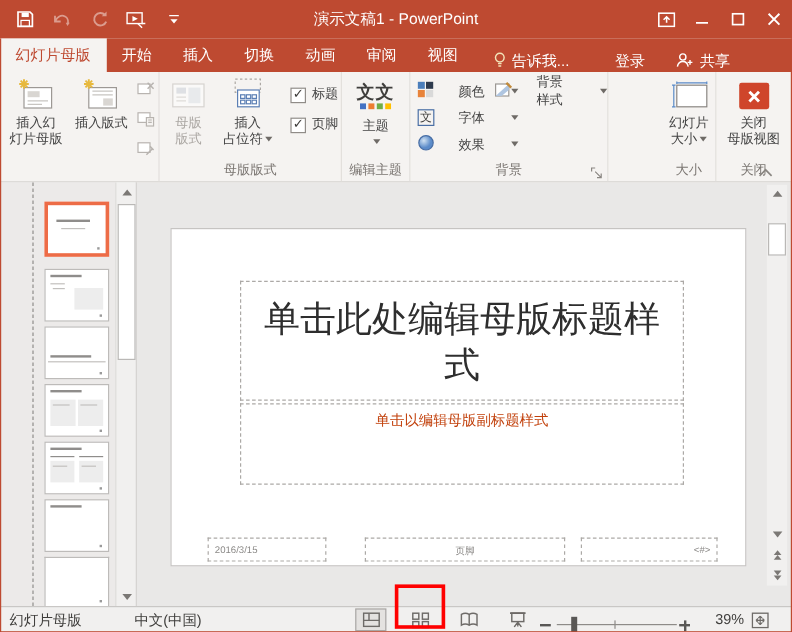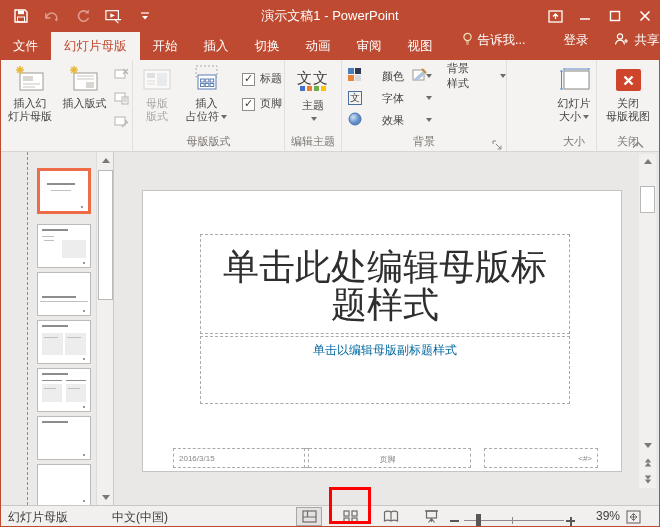--- a/index.html
+++ b/index.html
@@ -13,28 +13,28 @@
   .qat .icn { width:17px; height:17px; display:flex; align-items:center; justify-content:center; }
   .dim { opacity:.45; }
   .win-title { position:absolute; left:0; right:0; text-align:center; color:#FFFFFF; font-size:13px; pointer-events:none; }
   .winctl { position:absolute; right:0; top:0; height:32px; display:flex; }
   .winctl .wbtn { width:30px; height:32px; display:flex; align-items:center; justify-content:center; }
 
   
   .tabrow { position:absolute; left:0; top:32px; width:660px; height:28px; background:#BE4A31; display:flex; align-items:stretch; color:#fff; font-size:12.5px; }
   .tab { display:flex; align-items:center; padding:0 13px; cursor:default; white-space:nowrap; }
   .tab.active { background:#F5F3F1; color:#BE4A31; }
-  .tab-extra { display:flex; align-items:flex-start; gap:5px; padding:0 8px; white-space:nowrap; }
+  .tab-extra { display:flex; align-items:flex-end; gap:5px; padding:0 8px; white-space:nowrap; }
 
   
   .ribbon { position:absolute; left:0; top:60px; width:660px; height:92px; background:#F5F3F1; border-bottom:1px solid #D8D5D1; display:flex; }
   .rgroup { position:relative; height:100%; border-right:1px solid #E3E0DC; padding-top:3px; }
   .glabel { position:absolute; bottom:2px; left:0; right:0; text-align:center; font-size:11px; color:#7A7571; }
   .rbtn { display:inline-flex; flex-direction:column; align-items:center; font-size:11px; line-height:13px; color:#444; text-align:center; vertical-align:top; }
-  .rbtn .ric { height:34px; display:flex; align-items:center; justify-content:center; }
+  .rbtn .ric { height:34px; display:flex; align-items:center; justify-content:center;font-weight:bold; }
   .disabled { color:#ABA7A3; }
   .disabled svg { opacity:.5; }
   .caret { display:inline-block; width:0; height:0; border-left:3px solid transparent; border-right:3px solid transparent; border-top:4px solid #6E6A66; vertical-align:middle; margin-left:2px; }
   .smallcol { display:inline-flex; flex-direction:column; gap:6px; padding-top:4px; vertical-align:top; }
   .chk { display:flex; align-items:flex-end; gap:5px; font-size:11px; color:#444; }
   .cbox { width:13px; height:13px; background:#fff; border:1px solid #908C88; position:relative; flex:0 0 auto; }
   .cbox.checked::after { content:"✓"; position:absolute; left:1px; top:-2px; font-size:11px; color:#3F3E3C; }
   .hrow { display:flex; align-items:center; gap:20px; font-size:11px; color:#444; height:22px; }
   .launcher { position:absolute; right:3px; bottom:3px; width:11px; height:11px; }
   .chev { position:absolute; right:14px; bottom:6px; width:14px; height:10px; }
@@ -56,22 +56,22 @@
   .tri-up { width:0; height:0; border-left:4px solid transparent; border-right:4px solid transparent; border-bottom:5px solid #7B7875; }
   .tri-dn { width:0; height:0; border-left:4px solid transparent; border-right:4px solid transparent; border-top:5px solid #7B7875; }
   .dbl { display:flex; flex-direction:column; gap:1px; align-items:center; }
   .dbl .t { transform:scale(.8); }
   .sthumb { position:absolute; left:1px; width:15px; background:#FFFFFF; border:1px solid #BAB8B6; }
 
   
   .canvas { position:absolute; left:114px; top:0; width:546px; height:353px; background:#E9E8E7; }
   .slide { position:absolute; left:28px; top:38px; width:480px; height:282px; background:#FFFFFF; border:1px solid #C6C4C2; }
   .ph { position:absolute; border:1px dashed #ACA9A6; }
-  .ph-title { left:57px; top:43px; width:370px; height:100px; padding:13px 11px 0; font-size:36px; line-height:38px; color:#2E2E2E; text-align:center; }
-  .ph-sub { left:57px; top:145px; width:370px; height:68px; padding-top:5px; font-size:12px; color:#0369a1; text-align:center; }
+  .ph-title { left:57px; top:43px; width:370px; height:100px; padding:13px 11px 0; font-size:30px; line-height:38px; color:#2E2E2E; text-align:center; }
+  .ph-sub { left:57px; top:145px; width:370px; height:68px; padding-top:5px; font-size:12px; color:#c2410c; text-align:center; }
   .ph-ft { top:257px; height:20px; font-size:8px; color:#8A8886; padding:5px 5px 0; }
 
   
   .statusbar { position:absolute; left:0; top:505px; width:660px; height:22px; background:#F1F0EF; border-top:1px solid #C9C7C5; font-size:12px; color:#3F3E3C; }
   .sb-item { position:absolute; top:3px; }
   .vbtn { position:absolute; top:1px; width:26px; height:19px; display:flex; align-items:center; justify-content:center; }
   .vbtn.pressed { background:#E4E2E0; border:1px solid #A9A7A5; }
   .ztrack { position:absolute; left:464px; top:14px; width:100px; height:1px; background:#8E8B88; }
   .ztick { position:absolute; left:512px; top:11px; width:1px; height:7px; background:#8E8B88; }
   .zthumb { position:absolute; left:476px; top:8px; width:5px; height:13px; background:#595755; }
@@ -144,23 +144,20 @@
       </span>
       <span class="wbtn">
         <svg width="12" height="12" viewBox="0 0 12 12">
             <path d="M1.5 1.5 L10.5 10.5 M10.5 1.5 L1.5 10.5" stroke="#fff" stroke-width="1.6"></path>
           </svg>
       </span>
     </div>
   </div>
 
   <div class="tabrow">
-    <div class="tab">
-        <span>文件</span>
-      </div>
     <div class="tab active">
         <span>幻灯片母版</span>
       </div>
     <div class="tab">
         <span>开始</span>
       </div>
     <div class="tab">
         <span>插入</span>
       </div>
     <div class="tab">
@@ -441,21 +438,21 @@
         <span class="sbtn" style="bottom:1px;">
             <span class="tri-dn"></span>
           </span>
       </div>
     </div>
 
     <div class="canvas">
       <div class="slide">
         <div class="ph ph-title"><span>单击此处编辑母版标题样式</span></div>
         <div class="ph ph-sub"><span>单击以编辑母版副标题样式</span></div>
-        <div class="ph ph-ft" style="left:30px; width:136px; text-align:left;"><span>2016/3/15</span></div>
+        <div class="ph ph-ft" style="left:30px; width:99px; text-align:left;"><span>2016/3/15</span></div>
         <div class="ph ph-ft" style="left:161px; width:167px; text-align:center;"><span>页脚</span></div>
         <div class="ph ph-ft" style="left:341px; width:114px; text-align:right;"><span>&lt;#&gt;</span></div>
       </div>
 
       <div class="sbar" style="right:4px; top:2px; width:17px; height:334px;">
         <span class="sbtn" style="top:0;">
             <span class="tri-up"></span>
           </span>
         <span class="sthumb" style="top:32px; height:27px;"></span>
         <span class="sbtn" style="bottom:36px;">

